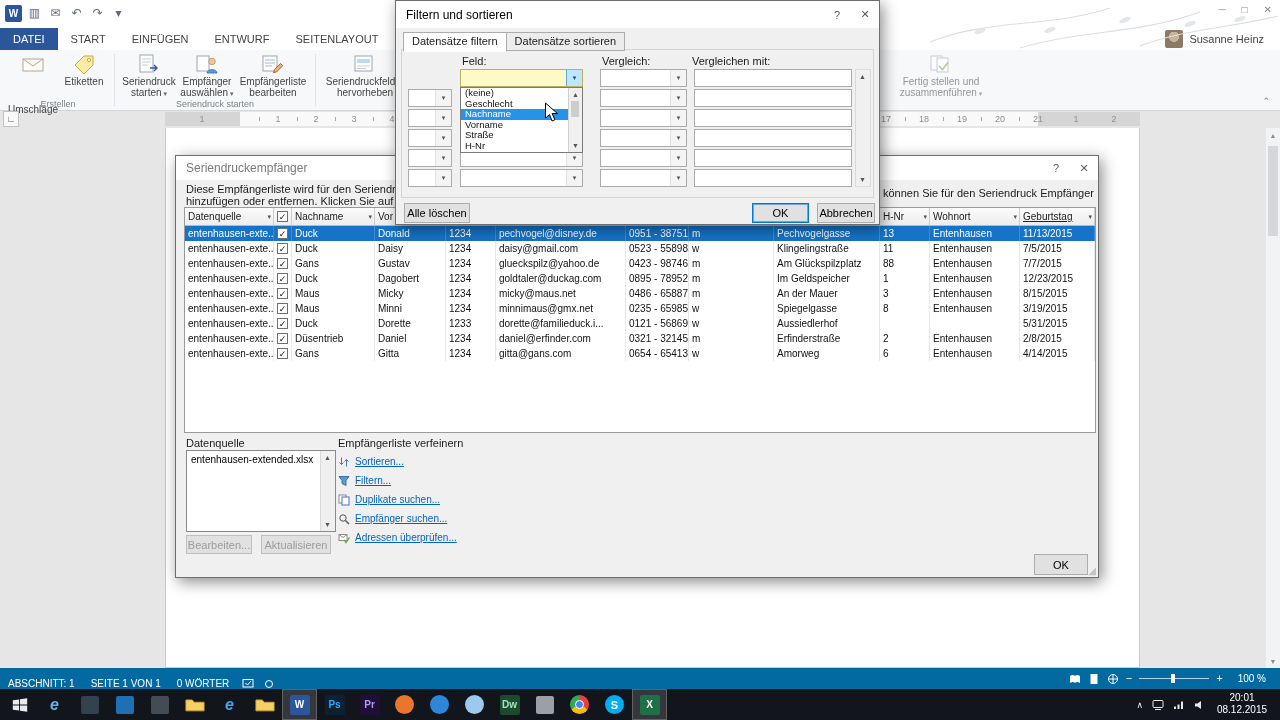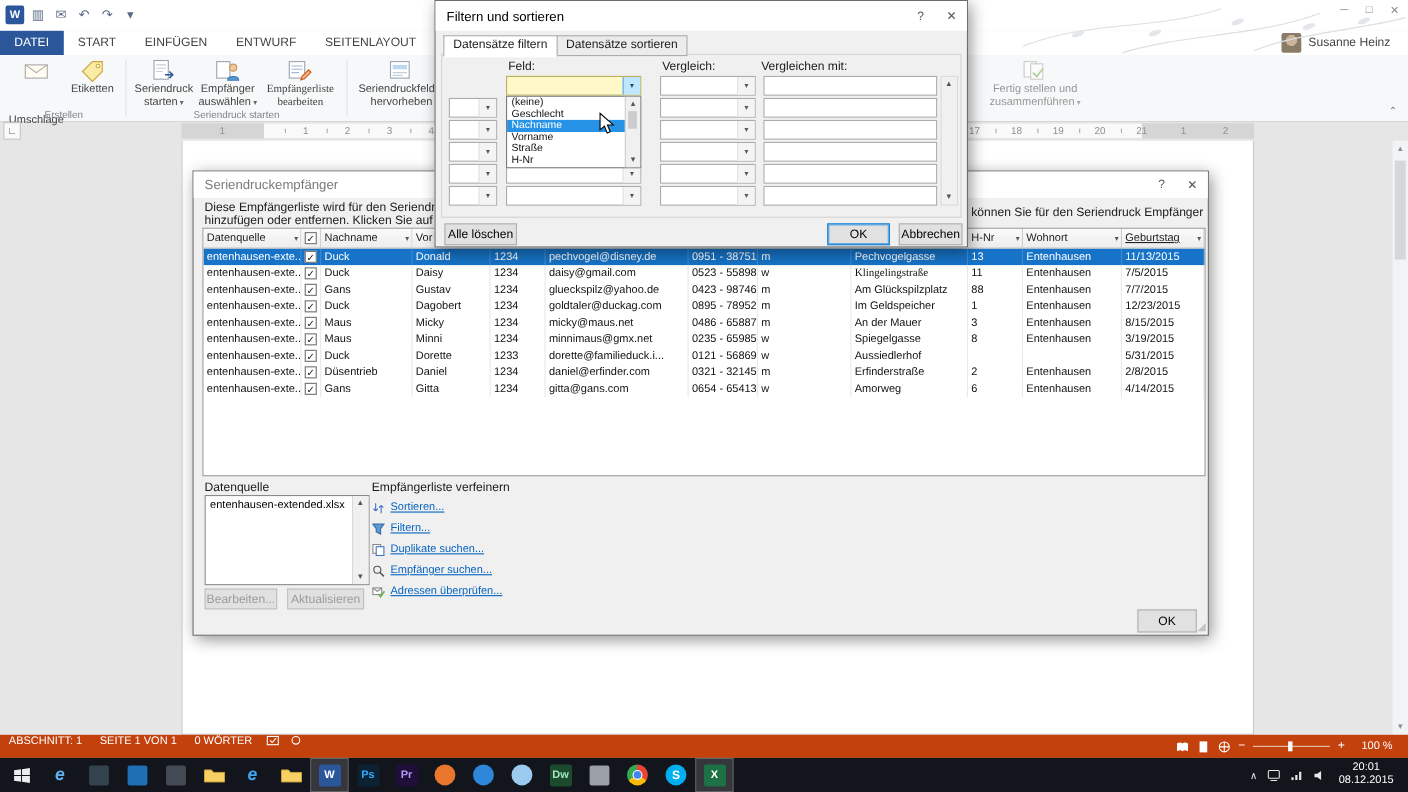--- a/index.html
+++ b/index.html
@@ -97,21 +97,21 @@
   #fscroll{position:absolute;left:459px;top:68px;width:16px;height:118px;background:#F0F0F0;border:1px solid #DADADA;box-sizing:border-box}
   #ddl{position:absolute;left:64px;top:86px;width:123px;height:66px;background:#FFF;border:1px solid #7A7A7A;z-index:5;box-sizing:border-box}
   .dli{height:10.6px;font-size:9.5px;line-height:10.6px;padding-left:4px;color:#111;white-space:nowrap;overflow:hidden;margin-right:13px}
   .dli.dsel{background:#2693E6;color:#FFF}
   #dscroll{position:absolute;right:0;top:0;bottom:0;width:13px;background:#F0F0F0;border-left:1px solid #CFCFCF}
   #ddthumb{position:absolute;left:2px;top:13px;width:8px;height:16px;background:#CDCDCD}
   #btnclear{left:8px;top:202px;width:66px;height:20px}
   #btnok{left:356px;top:202px;width:57px;height:20px}
   #btncancel{left:421px;top:202px;width:58px;height:20px}
   
-  #statusbar{position:absolute;left:0;top:668px;width:1280px;height:21px;background:#c2410c;color:#FFF;font-size:10px;display:flex;align-items:flex-start}
+  #statusbar{position:absolute;left:0;top:668px;width:1280px;height:21px;background:#0369a1;color:#FFF;font-size:10px;display:flex;align-items:flex-end}
   .sitem{padding:0 8px;white-space:nowrap}
   .sic{margin:0 5px;display:flex;align-items:center}
   #sright{position:absolute;right:6px;top:0;height:21px;display:flex;align-items:center;gap:7px}
   .vic svg{width:12px;height:12px;display:block}
   #zslide{width:70px;height:1px;background:rgba(255,255,255,.7);position:relative}
   #zthumb{position:absolute;left:32px;top:-4px;width:4px;height:9px;background:#FFF}
   .zbtn{font-size:11px;line-height:21px}
   
   #taskbar{position:absolute;left:0;top:689px;width:1280px;height:31px;background:#12151B}
   #tbicons{position:absolute;left:2px;top:0;display:flex;height:31px}
@@ -207,21 +207,21 @@
           <div class="cap">Seriendruck starten<span class="car7"> ▾</span></div>
         </div>
         <div class="rbtn" style="width: 58px;">
           <svg viewBox="0 0 24 22">
             <rect x="2" y="3" width="12" height="15" fill="#FFF" stroke="#9AA5B0"></rect>
             <circle cx="17" cy="8.5" r="3.2" fill="#F2C79C" stroke="#C79B62"></circle>
             <path d="M12,20 c0,-4.5 10,-4.5 10,0 z" fill="#5B9BD5" stroke="#3F7CB5"></path>
           </svg>
           <div class="cap">Empfänger auswählen<span class="car7"> ▾</span></div>
         </div>
-        <div class="rbtn" style="width: 74px; font-family: Liberation Serif, serif;">
+        <div class="rbtn" style="width: 74px;">
           <svg viewBox="0 0 24 22">
             <rect x="2" y="3" width="14" height="15" fill="#FFF" stroke="#9AA5B0"></rect>
             <path d="M4,7 h10 M4,10 h10 M4,13 h7" stroke="#9DB8D6"></path>
             <path d="M13.5,16.5 l6,-6 2.2,2.2 -6,6 -3.2,1 z" fill="#F4B183" stroke="#C55A11"></path>
           </svg>
           <div class="cap">Empfängerliste bearbeiten</div>
         </div>
         <div class="glab">Seriendruck starten</div>
       </div>
       <div class="rsep"></div>
@@ -400,21 +400,21 @@
           <div class="tc" style="width: 89px;">entenhausen-exte...</div>
           <div class="tc chkcell" style="width: 18px;">
             <div class="cbx">✓</div>
           </div>
           <div class="tc" style="width: 83px;">Duck</div>
           <div class="tc" style="width: 71px;">Daisy</div>
           <div class="tc" style="width: 50px;">1234</div>
           <div class="tc" style="width: 130px; text-align: center;">daisy@gmail.com</div>
           <div class="tc" style="width: 63px;">0523 - 55898</div>
           <div class="tc" style="width: 85px;">w</div>
-          <div class="tc" style="width: 106px; font-family: Liberation Serif, serif;">Klingelingstraße</div>
+          <div class="tc" style="width: 106px;">Klingelingstraße</div>
           <div class="tc" style="width: 50px;">11</div>
           <div class="tc" style="width: 90px;">Entenhausen</div>
           <div class="tc" style="width: 75px;">7/5/2015</div>
         </div>
         <div class="trow">
           <div class="tc" style="width: 89px;">entenhausen-exte...</div>
           <div class="tc chkcell" style="width: 18px;">
             <div class="cbx">✓</div>
           </div>
           <div class="tc" style="width: 83px;">Gans</div>

